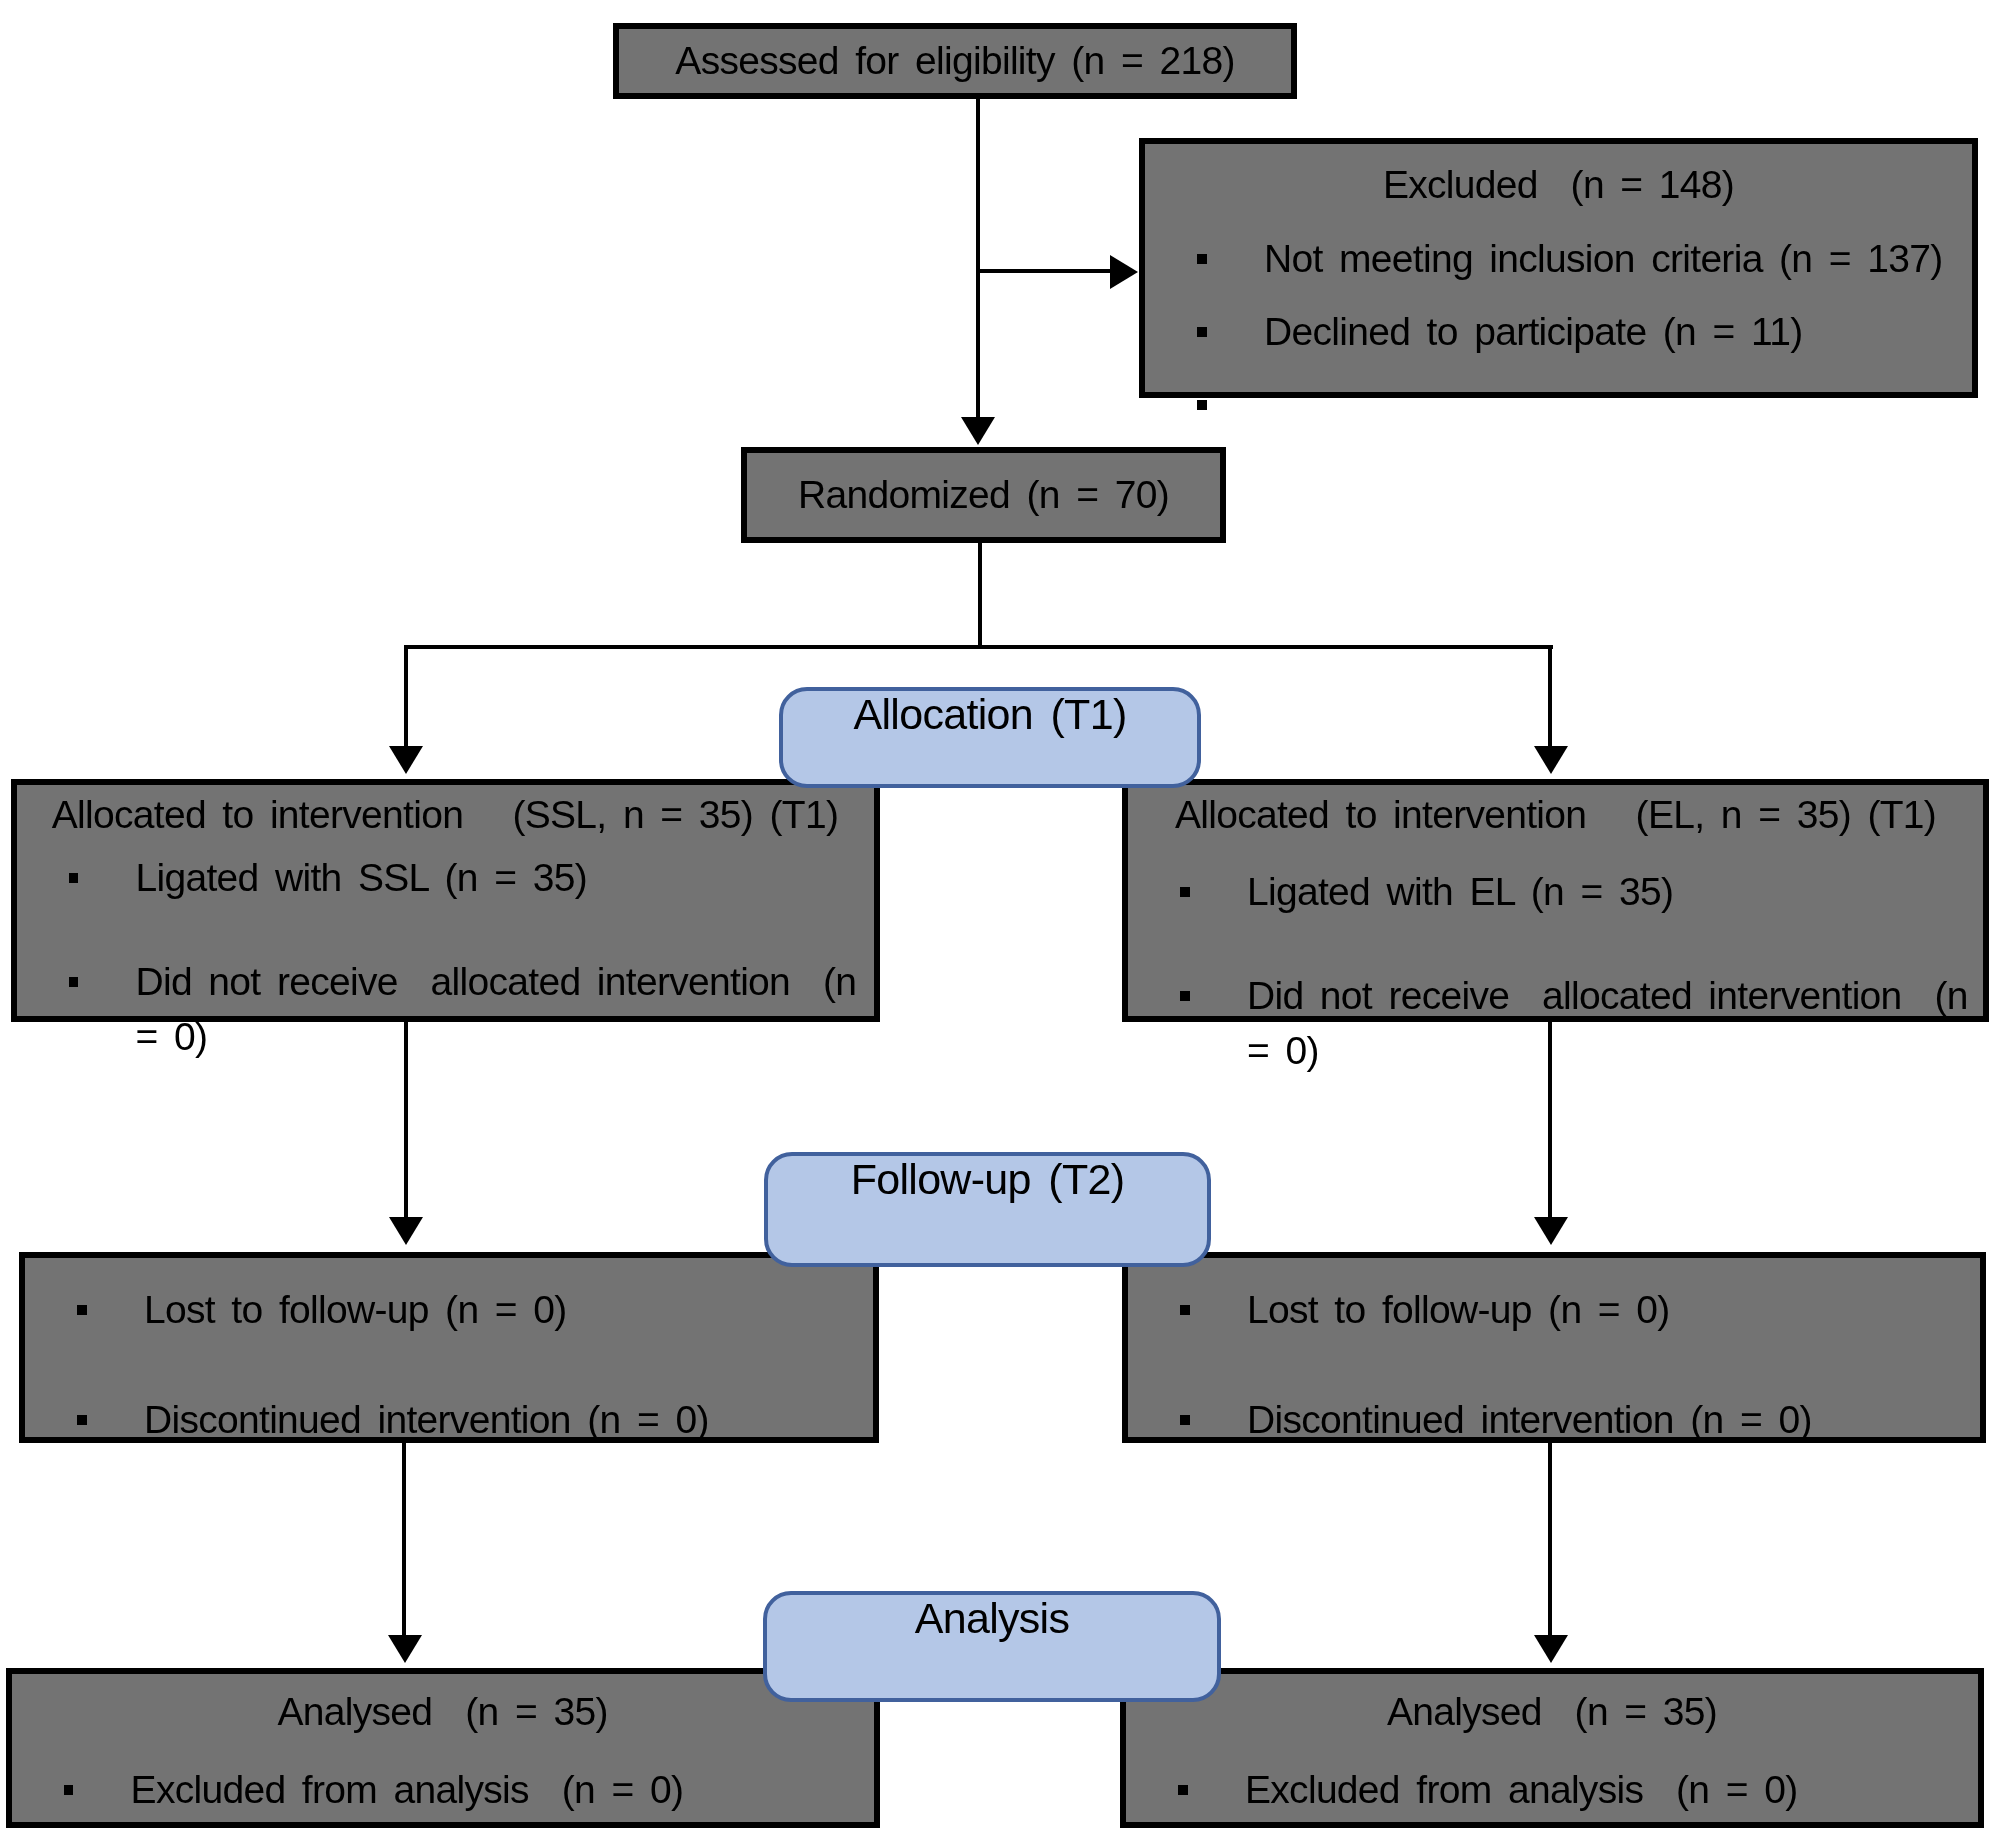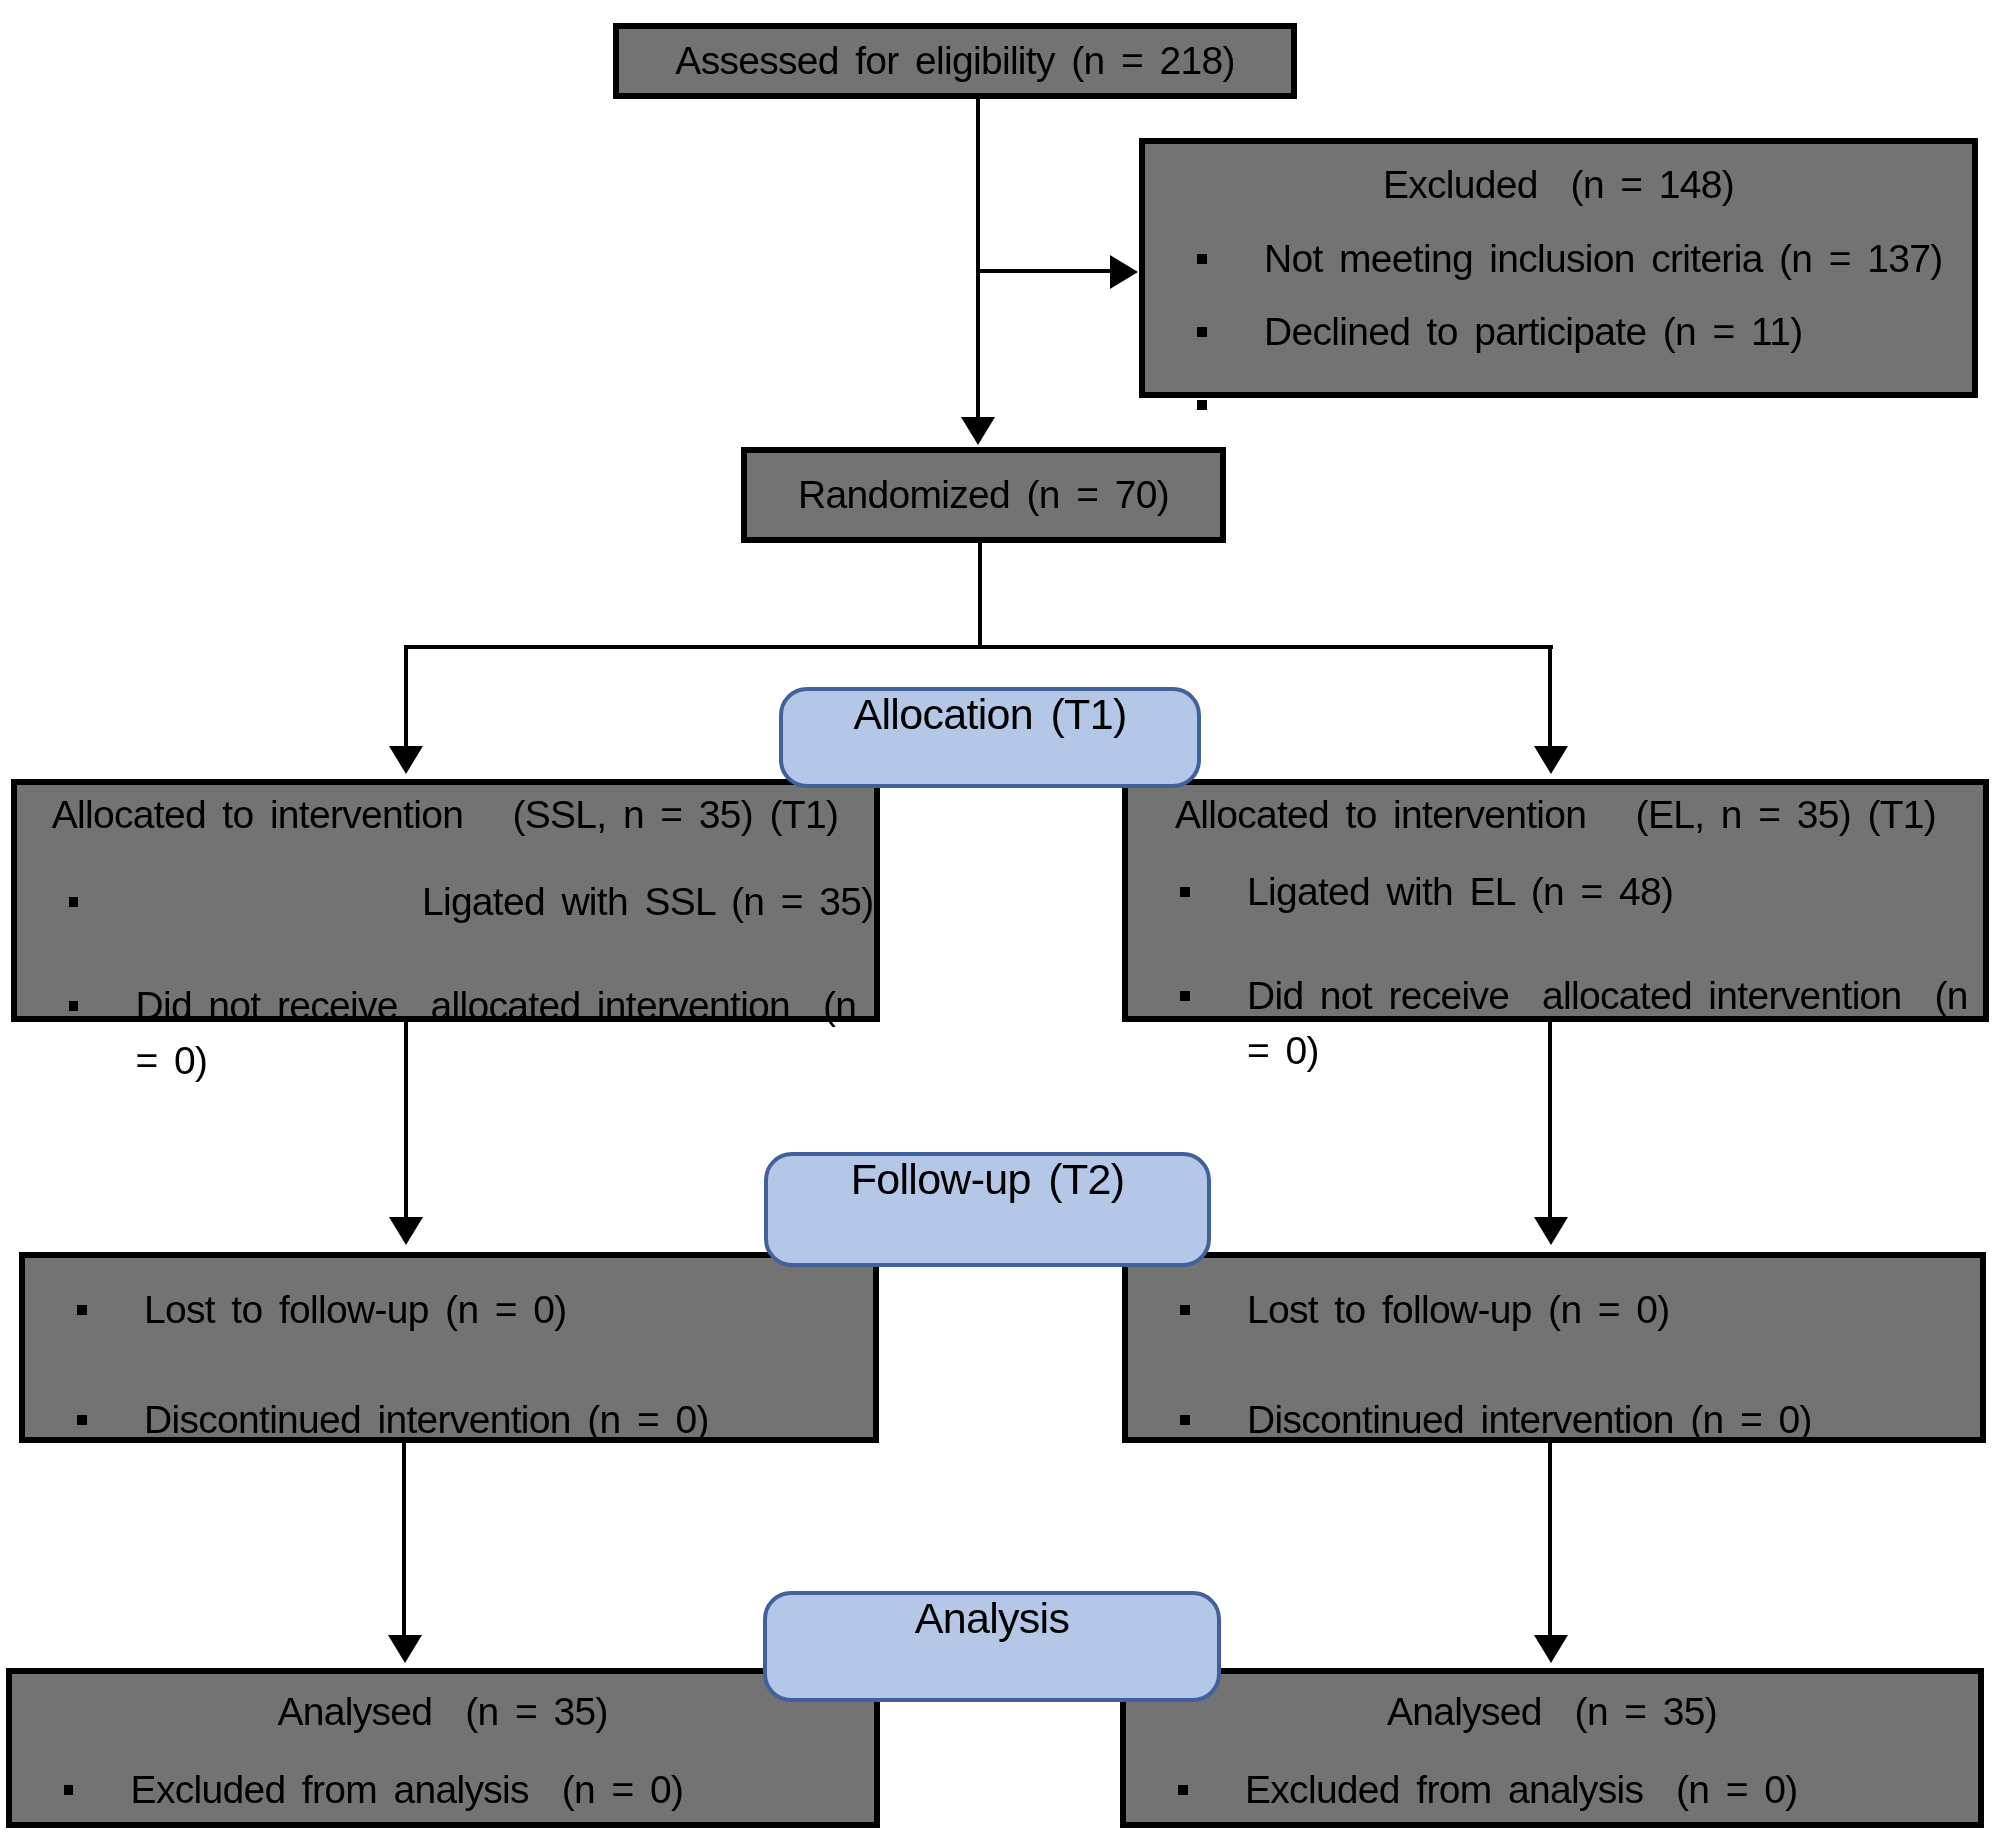--- a/index.html
+++ b/index.html
@@ -93,35 +93,35 @@
 <div class="box vcenter" style="left:741px; top:447px; width:485px; height:96px;text-align:right;">
   <span class="txt">Randomized (n = 70)</span>
 </div>
 
 <div class="pill" style="left:779px; top:687px; width:422px; height:101px;">
   <span class="txt">Allocation (T1)</span>
 </div>
 
 <div class="box" style="left:10.5px; top:779px; width:869px; height:243px; padding-top:7px;">
   <div class="txt title">Allocated to intervention   (SSL, n = 35) (T1)</div>
-  <div class="li" style="margin-top:41px;text-align:right;">
+  <div class="li" style="margin-top:17px;">
     <span class="bullet"></span>
     <span class="txt">Ligated with SSL (n = 35)</span>
   </div>
   <div class="li" style="margin-top:49px;">
     <span class="bullet"></span>
     <span class="txt">Did not receive  allocated intervention  (n = 0)</span>
   </div>
 </div>
 
 <div class="box" style="left:1122px; top:779px; width:867px; height:243px; padding-top:7px;">
   <div class="txt title">Allocated to intervention   (EL, n = 35) (T1)</div>
   <div class="li" style="margin-top:31px;">
     <span class="bullet"></span>
-    <span class="txt">Ligated with EL (n = 48)</span>
+    <span class="txt">Ligated with EL (n = 35)</span>
   </div>
   <div class="li" style="margin-top:49px;">
     <span class="bullet"></span>
     <span class="txt">Did not receive  allocated intervention  (n = 0)</span>
   </div>
 </div>
 
 <div class="pill" style="left:764px; top:1152px; width:447px; height:115px;">
   <span class="txt">Follow-up (T2)</span>
 </div>

